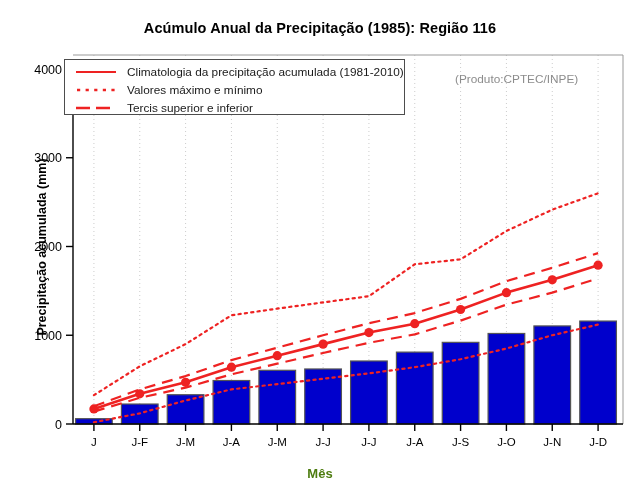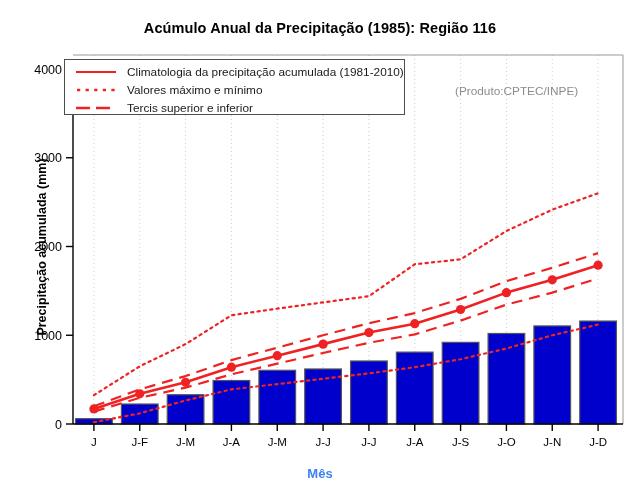--- a/index.html
+++ b/index.html
@@ -44,21 +44,21 @@
     transform-origin: center center;
   }
   .x-axis-title {
     position: absolute;
     left: 0;
     top: 466px;
     width: 640px;
     text-align: center;
     font-size: 13px;
     font-weight: bold;
-    color: #3b82f6;
+    color: #4d7c0f;
   }
   svg.plot {
     position: absolute;
     left: 0;
     top: 0;
   }
   .tick-label-y {
     font-family: "Liberation Sans", sans-serif;
     font-size: 12.5px;
     fill: #000000;
@@ -98,21 +98,21 @@
   }
   .legend-swatch svg { display: block; }
   .legend-text {
     font-size: 11.8px;
     color: #1a1a1a;
     white-space: nowrap;
   }
   .product-note {
     position: absolute;
     left: 455px;
-    top: 84px;
+    top: 72px;
     font-size: 11.8px;
     color: #8c8c8c;
     white-space: nowrap;
   }
 </style>
 </head>
 <body>
 
 <div id="chart-root">
 

